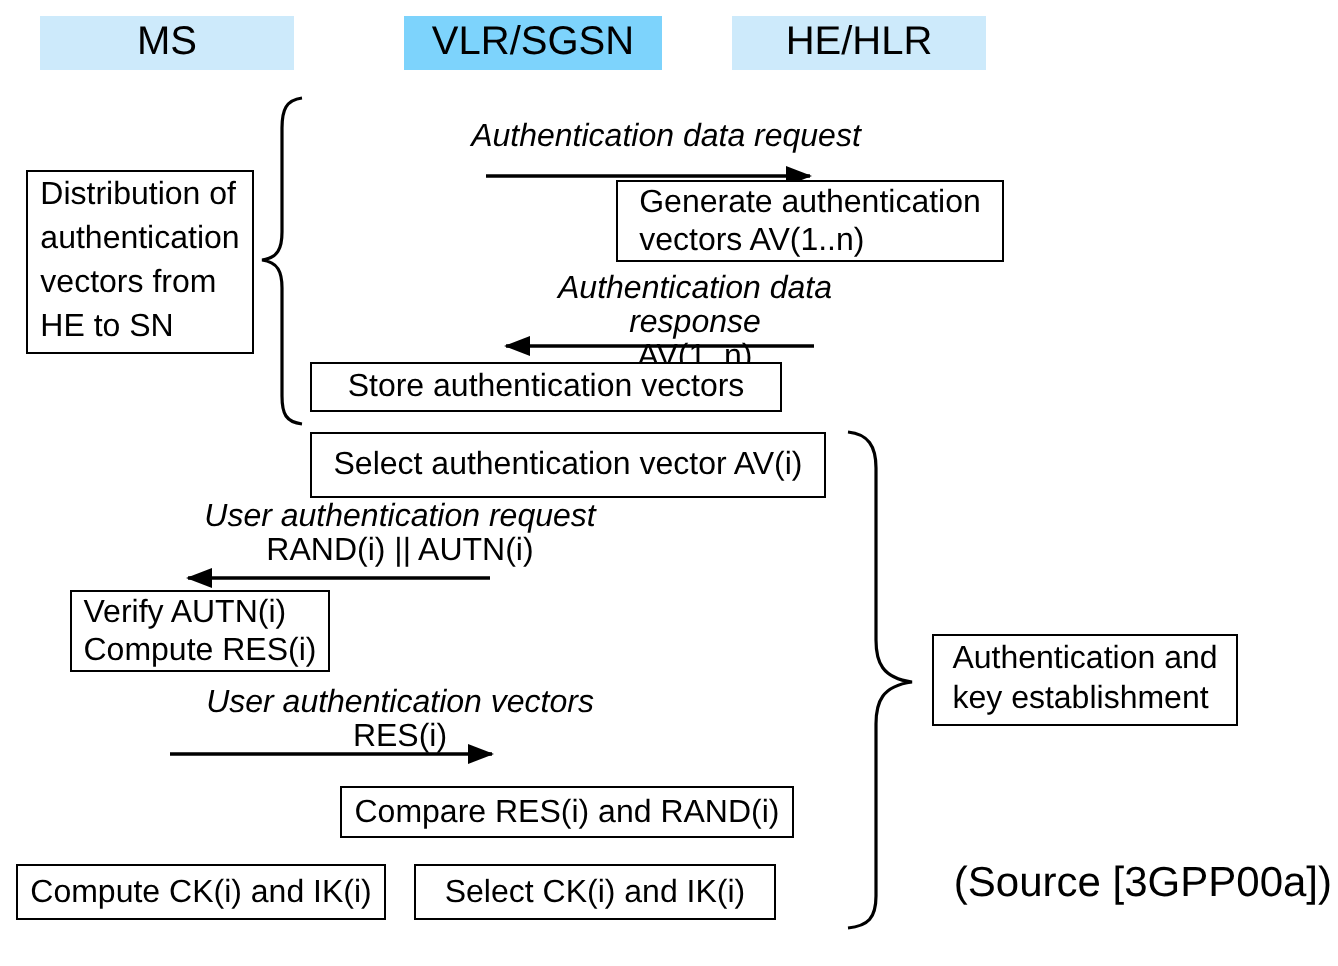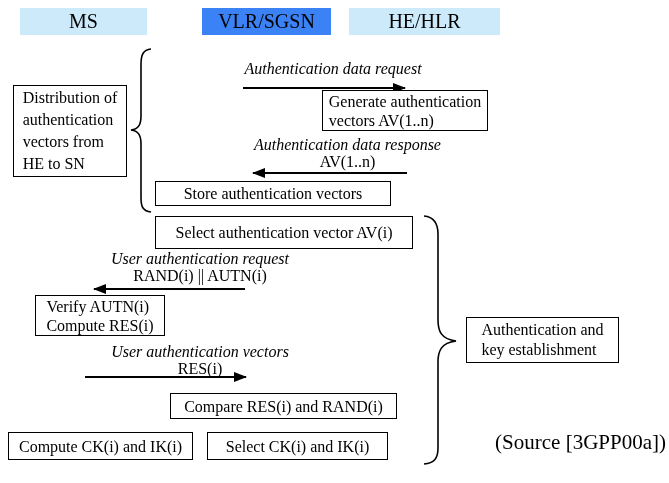--- a/index.html
+++ b/index.html
@@ -1,53 +1,53 @@
 <!DOCTYPE html>
 <html><head>
 <meta charset="utf-8">
 <style>
   html,body { margin:0; padding:0; background:#ffffff; }
   .canvas {
     position: relative;
     width: 669px;
     height: 483px;
     background: #ffffff;
-    font-family: Liberation Serif, serif;
+    font-family: Liberation Sans, sans-serif;
     color: #000000;
     overflow: hidden;
   }
   svg.layer {
     position:absolute; left:0; top:0; width:669px; height:483px;
   }
   .lane-header {
     position: absolute;
     top: 8px;
     height: 27px;
     display: flex;
     align-items: center;
     justify-content: center;
     font-size: 20px;
   }
   .lane-ms   { left: 20px;  width: 127px; }
   .lane-vlr  { left: 202px; width: 129px; }
-  .lane-hlr  { left: 349px; width: 151px; }
+  .lane-hlr  { left: 366px; width: 127px; }
   .box {
     position: absolute;
     background: #ffffff;
     border: 1.5px solid #000000;
     display: flex;
     align-items: center;
     justify-content: center;
     white-space: pre-line;
     font-size: 16px;
     line-height: 21px;
     box-sizing: border-box;
   }
   .box-distribution { left: 13px;  top: 85px;  width: 114px; height: 92px; line-height: 22px; }
-  .box-generate     { left: 322px; top: 90px;  width: 166px; height: 41px; line-height: 19px; }
+  .box-generate     { left: 308px; top: 90px;  width: 194px; height: 41px; line-height: 19px; }
   .box-store        { left: 155px; top: 181px; width: 236px; height: 25px; }
   .box-select-av    { left: 155px; top: 216px; width: 258px; height: 33px; }
   .box-verify       { left: 35px;  top: 295px; width: 130px; height: 41px; line-height: 19px; }
   .box-compare      { left: 170px; top: 393px; width: 227px; height: 26px; }
   .box-compute-ck   { left: 8px;   top: 432px; width: 185px; height: 28px; }
   .box-select-ck    { left: 207px; top: 432px; width: 181px; height: 28px; }
   .box-auth-key     { left: 466px; top: 317px; width: 153px; height: 46px; line-height: 20px; }
   .msg {
     position: absolute;
     text-align: center;
@@ -87,21 +87,21 @@
     <line x1="245" y1="289" x2="94" y2="289" stroke="#000" stroke-width="1.8" marker-end="url(#ah)"></line>
     <line x1="85" y1="377" x2="246" y2="377" stroke="#000" stroke-width="1.8" marker-end="url(#ah)"></line>
 
     <path d="M 151 49 C 143 50, 141 55, 141 64 L 141 116 C 141 124, 139 129, 131 130
              C 139 131, 141 136, 141 144 L 141 198 C 141 207, 143 211, 151 212" fill="none" stroke="#000" stroke-width="1.6"></path>
     <path d="M 424 216 C 434 217, 438 223, 438 234 L 438 320 C 438 331, 441 339, 456 341
              C 441 343, 438 351, 438 362 L 438 448 C 438 459, 434 463, 424 464" fill="none" stroke="#000" stroke-width="1.6"></path>
   </svg>
 
   <div class="lane-header lane-ms" style="background-color: rgb(205, 234, 251);">MS</div>
-  <div class="lane-header lane-vlr" style="background-color: #3b82f6;">VLR/SGSN</div>
+  <div class="lane-header lane-vlr" style="background-color: #7dd3fc;">VLR/SGSN</div>
   <div class="lane-header lane-hlr" style="background-color: rgb(205, 234, 251);">HE/HLR</div>
 
   <div class="msg msg-1">
     <div class="label">Authentication data request</div>
 
   </div>
   <div class="msg msg-2">
     <div class="label">Authentication data response</div>
     <div class="param">AV(1..n)</div>
   </div>

